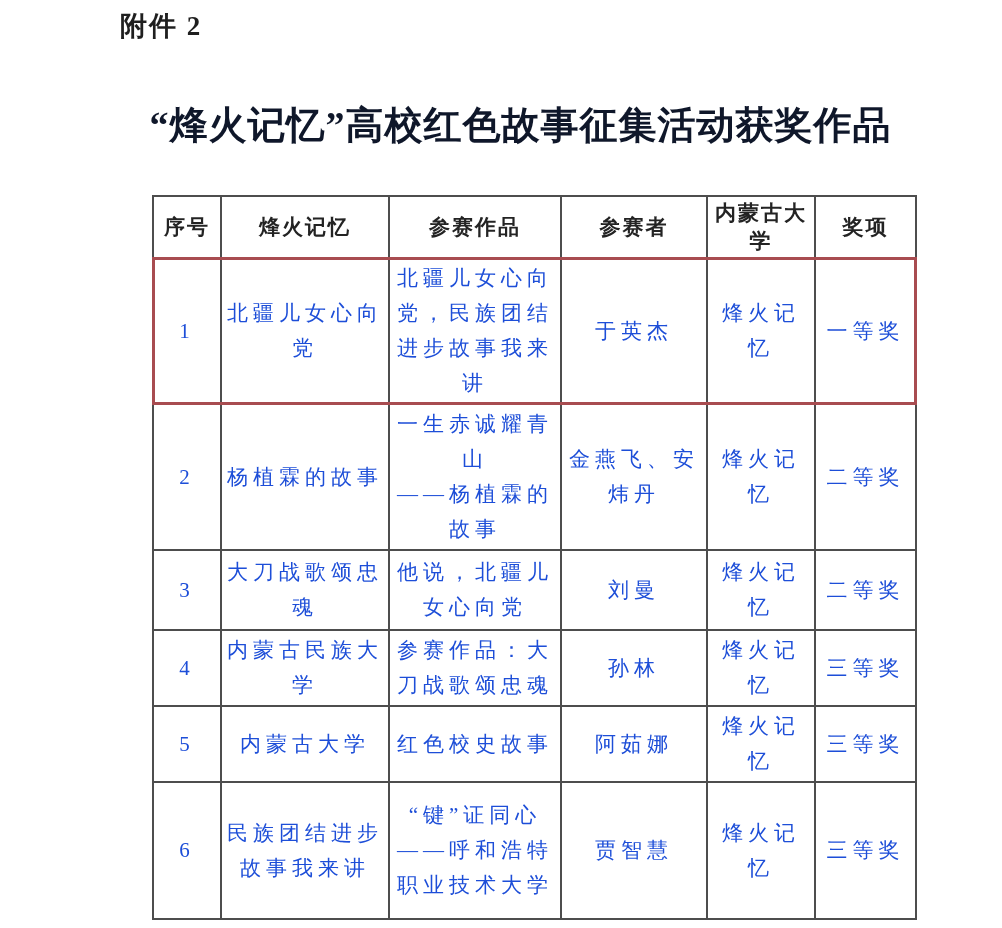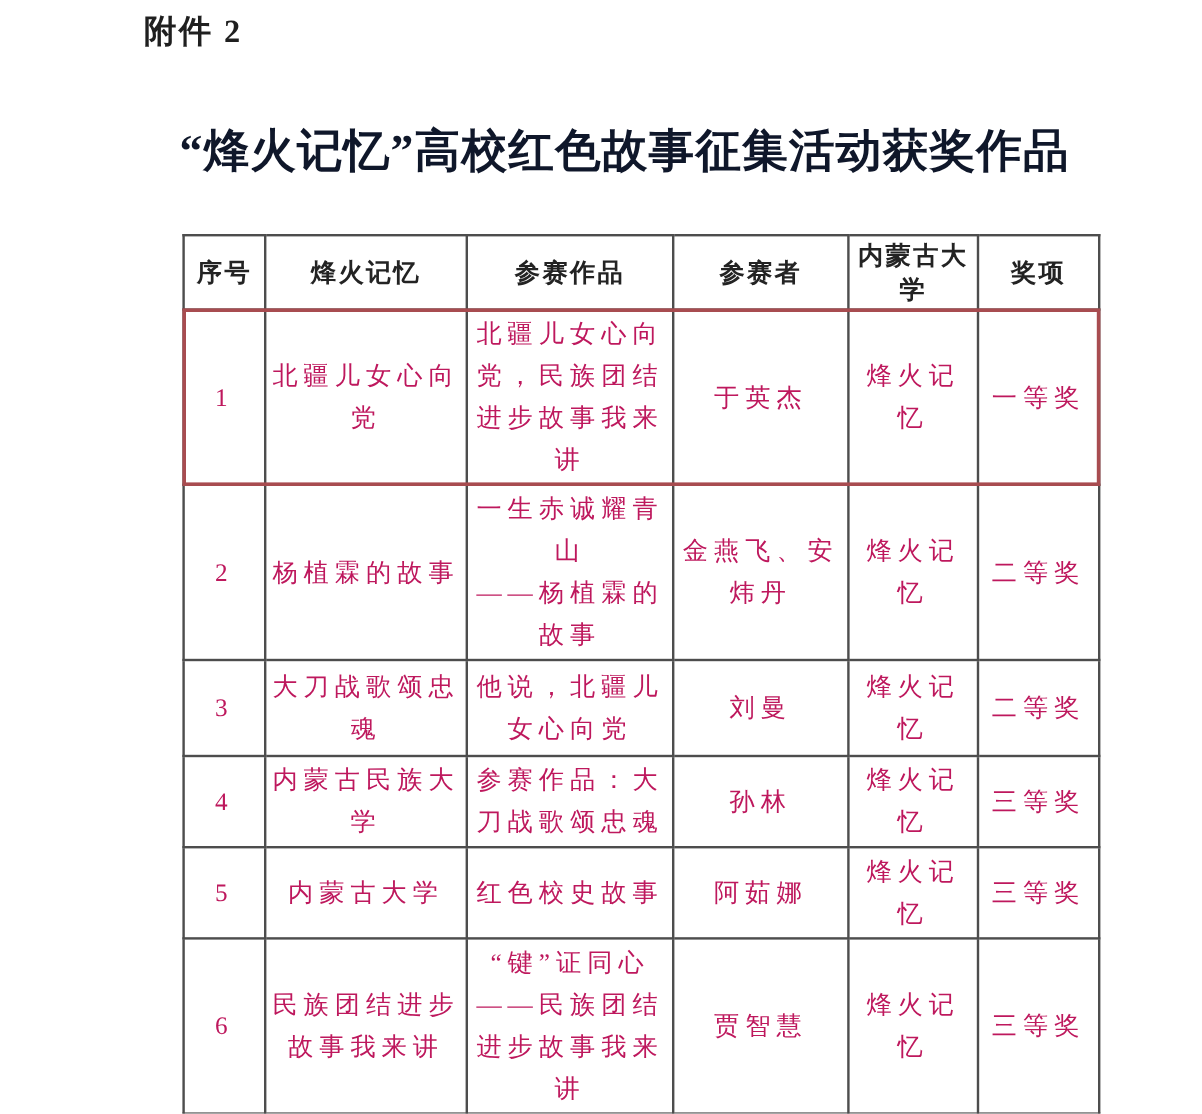--- a/index.html
+++ b/index.html
@@ -39,21 +39,21 @@
   }
   .awards th{
     font-weight:bold;
     letter-spacing:2px;
     color:#232323;
     height:53px;
   }
   .awards td{
     letter-spacing:5px;
     line-height:35px;
-    color:#be185d;
+    color:#1d4ed8;
     text-align:center;
   }
   .col-no{width:68px;}
   .col-school{width:168px;}
   .col-work{width:172px;}
   .col-participant{width:146px;}
   .col-category{width:108px;}
   .col-award{width:101px;}
   td.cell-work{white-space:pre-line;}
   tbody tr:nth-child(1){height:145px;}
@@ -134,21 +134,21 @@
           <td class="cell-school">内蒙古大学</td>
           <td class="cell-work">红色校史故事</td>
           <td class="cell-participant">阿茹娜</td>
           <td class="cell-category">烽火记忆</td>
           <td class="cell-award">三等奖</td>
         </tr>
         <tr>
           <td class="cell-no">6</td>
           <td class="cell-school">民族团结进步故事我来讲</td>
           <td class="cell-work">“键”证同心
-——民族团结进步故事我来讲</td>
+——呼和浩特职业技术大学</td>
           <td class="cell-participant">贾智慧</td>
           <td class="cell-category">烽火记忆</td>
           <td class="cell-award">三等奖</td>
         </tr>
       </tbody>
   </table>
 
 </div>
 
 </body></html>

